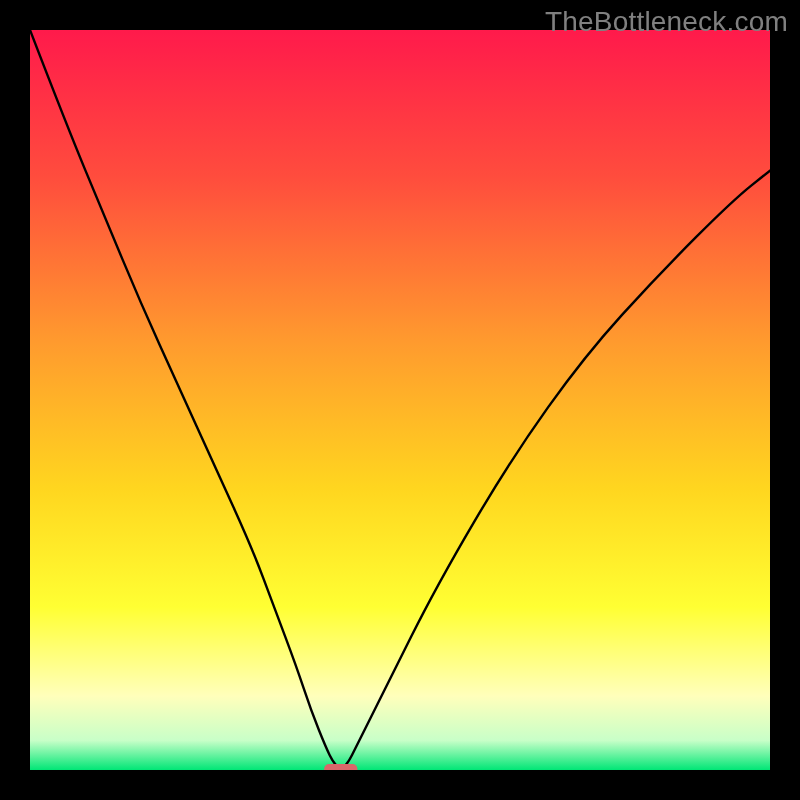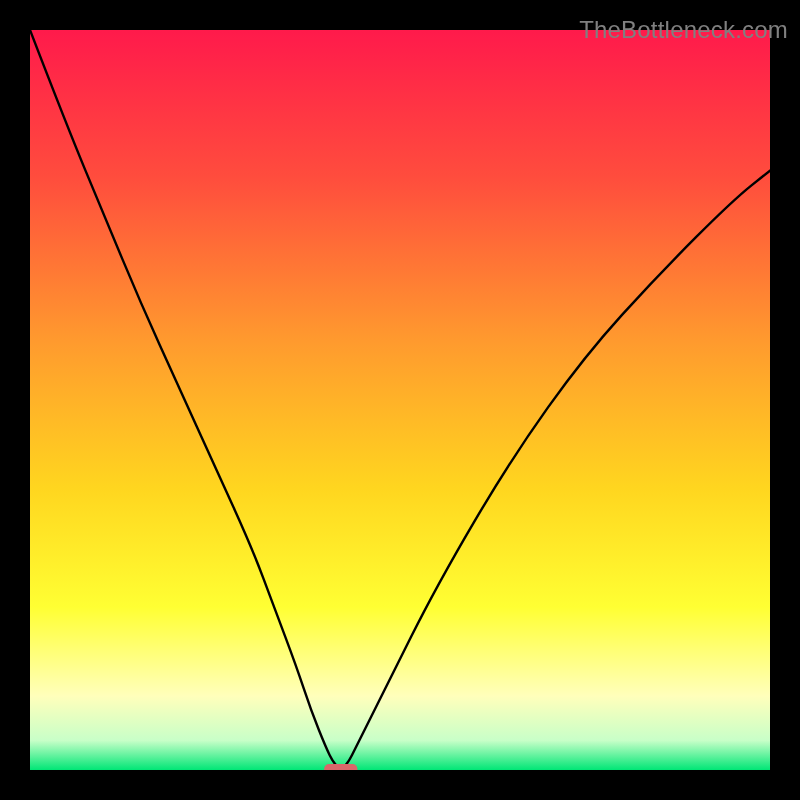--- a/index.html
+++ b/index.html
@@ -22,24 +22,24 @@
   .plot-area {
     position: absolute;
     left: 30px;
     top: 30px;
     width: 740px;
     height: 740px;
     overflow: hidden;
   }
   .watermark {
     position: absolute;
-    top: 16px;
+    top: 6px;
     right: 12px;
     color: #808080;
-    font-size: 24px;
+    font-size: 28px;
     font-weight: 400;
     letter-spacing: 0.2px;
     z-index: 10;
   }
   svg { display: block; }
 </style>
 </head>
 <body>
 
 <div class="frame">

